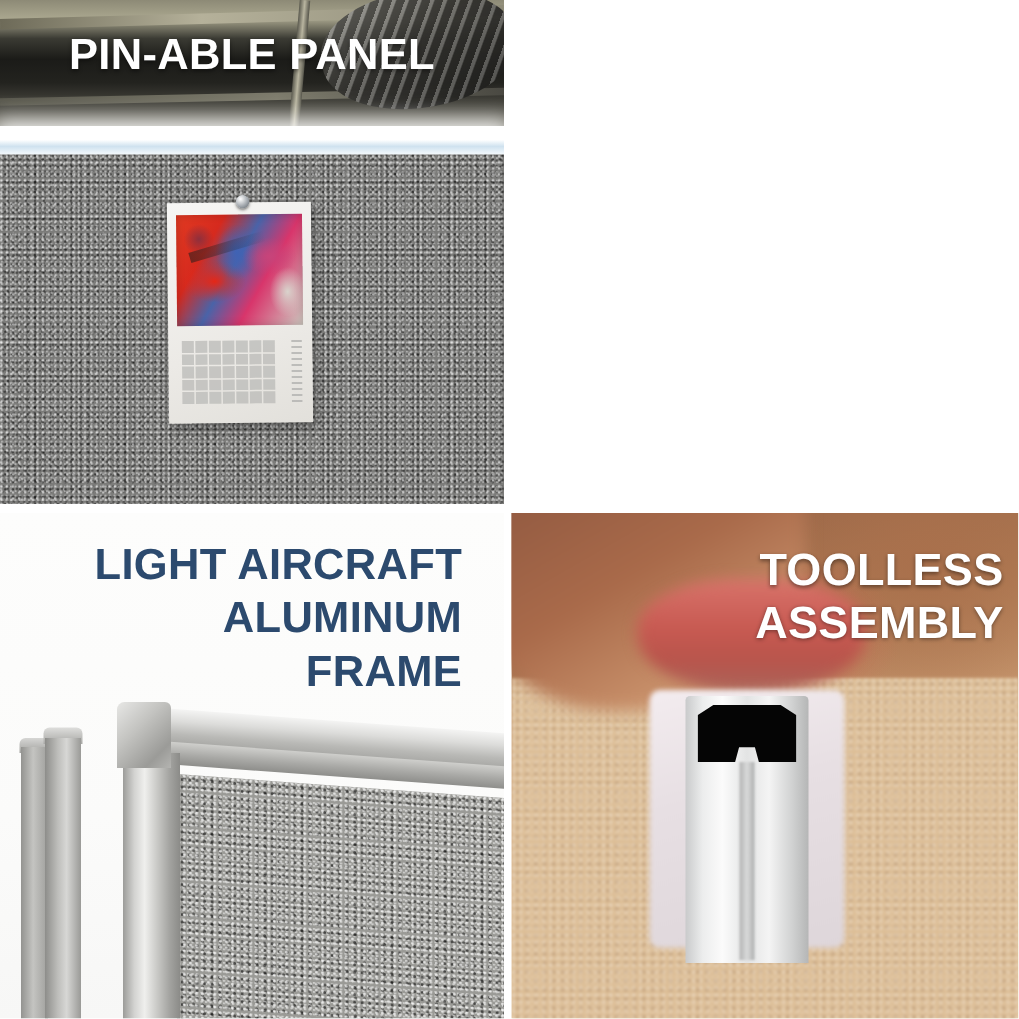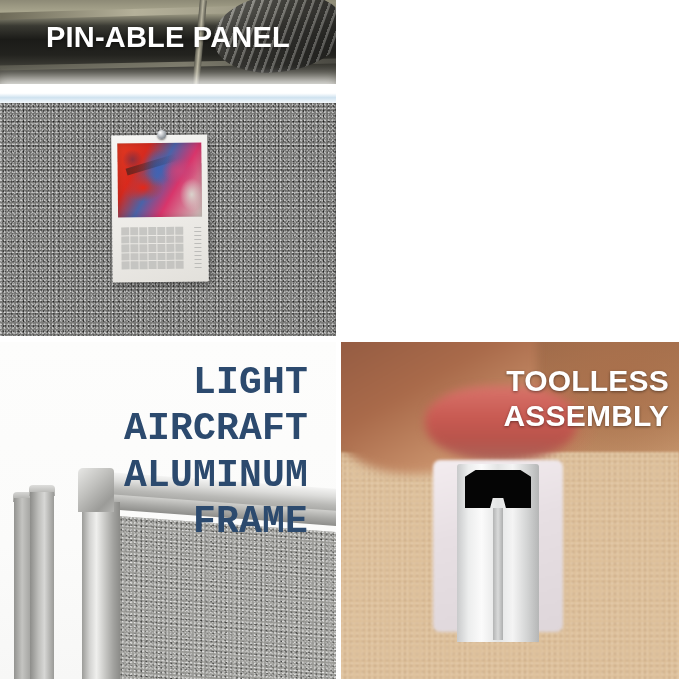--- a/index.html
+++ b/index.html
@@ -284,23 +284,22 @@
       radial-gradient(circle at 85% 42%, rgba(0,0,0,0.45) 0.6px, transparent 1.1px);
     background-size:4px 4px, 5px 5px, 3px 3px, 6px 6px;
     transform:skewY(4.2deg);
     transform-origin:left top;
     z-index:2;
   }
   .cap-bl {
     left:0; top:18px; width:320px;
     padding-right:12px;
     text-align:right;
-    font-size:38px;
+    font-size:29px;
     line-height:1.22;
-    font-family:Liberation Mono, monospace;
   }
 
   
   .br-bg {
     position:absolute; inset:0;
     background:
       radial-gradient(ellipse 150px 120px at 16% 14%, #7a4434 0%, rgba(122,68,52,0) 72%),
       radial-gradient(ellipse 120px 80px at 52% 24%, #c86a55 0%, rgba(200,106,85,0) 70%),
       radial-gradient(ellipse 170px 140px at 82% 10%, #a9704c 0%, rgba(169,112,76,0) 74%),
       linear-gradient(168deg,#8d5a41 0%,#b07c54 26%,#cfa178 52%,#ddbb93 74%,#e6caa4 100%);

